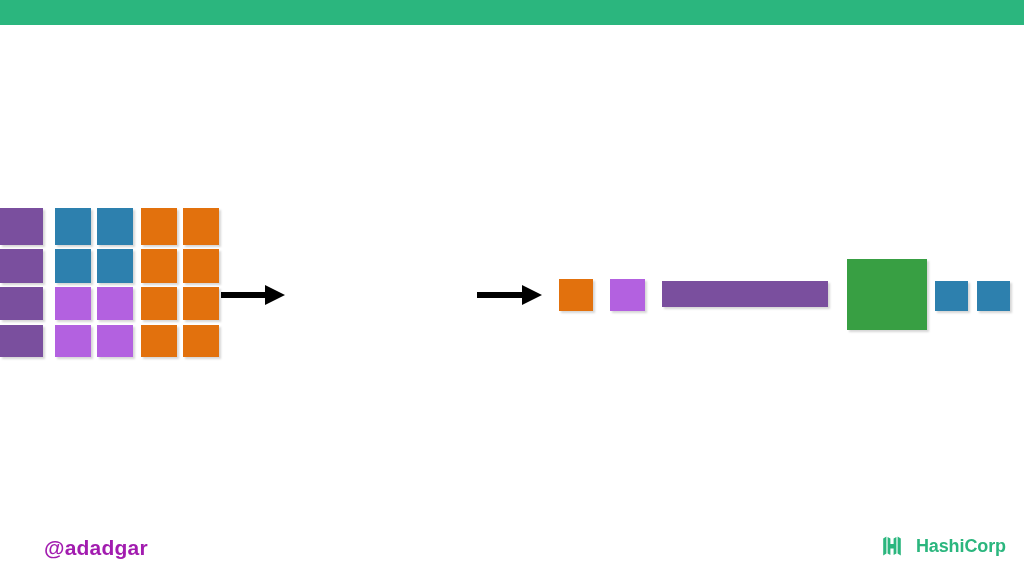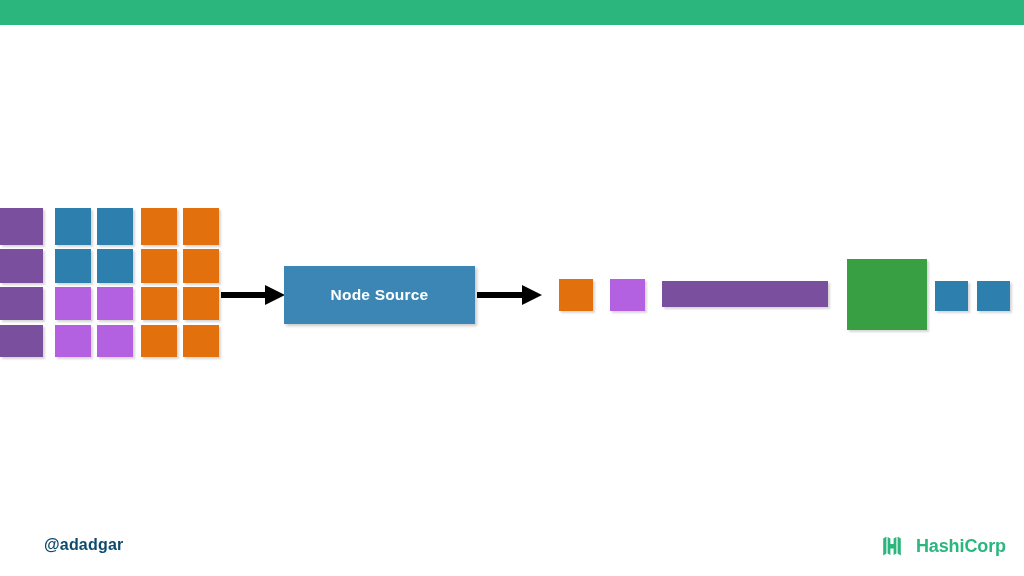--- a/index.html
+++ b/index.html
@@ -60,22 +60,22 @@
   .arrow {
     position: absolute;
     height: 22px;
     display: block;
   }
   
   .handle {
     position: absolute;
     left: 44px;
     top: 536px;
-    color: #0c4a6e;
-    font-size: 16px;
+    color: #a21caf;
+    font-size: 21px;
     font-weight: bold;
     font-family: "Liberation Sans", sans-serif;
     letter-spacing: 0.2px;
   }
   .brand {
     position: absolute;
     right: 18px;
     top: 534px;
     display: flex;
     align-items: center;
@@ -119,23 +119,20 @@
       <div class="blk" style="left: 55px; top: 325px; width: 36px; height: 32px; background: rgb(179, 97, 224);"></div>
       <div class="blk" style="left: 97px; top: 325px; width: 36px; height: 32px; background: rgb(179, 97, 224);"></div>
       <div class="blk" style="left: 141px; top: 325px; width: 36px; height: 32px; background: rgb(226, 113, 13);"></div>
       <div class="blk" style="left: 183px; top: 325px; width: 36px; height: 32px; background: rgb(226, 113, 13);"></div>
     </div>
 
   <svg class="arrow" id="arrow-in" viewBox="0 0 64 22" width="64" height="22" style="left:221px; top:284px;">
     <path d="M0 8 L44 8 L44 1 L64 11 L44 21 L44 14 L0 14 Z" fill="#000000"></path>
   </svg>
 
-  <div class="node-box" style="left: 284px; top: 266px; width: 191px; height: 58px; background: rgb(59, 134, 181);">
-    <span class="node-box-label">Node Source</span>
-  </div>
 
   <svg class="arrow" id="arrow-out" viewBox="0 0 65 22" width="65" height="22" style="left:477px; top:284px;">
     <path d="M0 8 L45 8 L45 1 L65 11 L45 21 L45 14 L0 14 Z" fill="#000000"></path>
   </svg>
 
   <div id="output-container">
       <div class="blk" style="left: 559px; top: 279px; width: 34px; height: 32px; background: rgb(226, 113, 13);"></div>
       <div class="blk" style="left: 610px; top: 279px; width: 35px; height: 32px; background: rgb(179, 97, 224);"></div>
       <div class="blk" style="left: 662px; top: 281px; width: 166px; height: 26px; background: rgb(122, 79, 158);"></div>
       <div class="blk" style="left: 847px; top: 259px; width: 80px; height: 71px; background: rgb(56, 159, 67);"></div>

